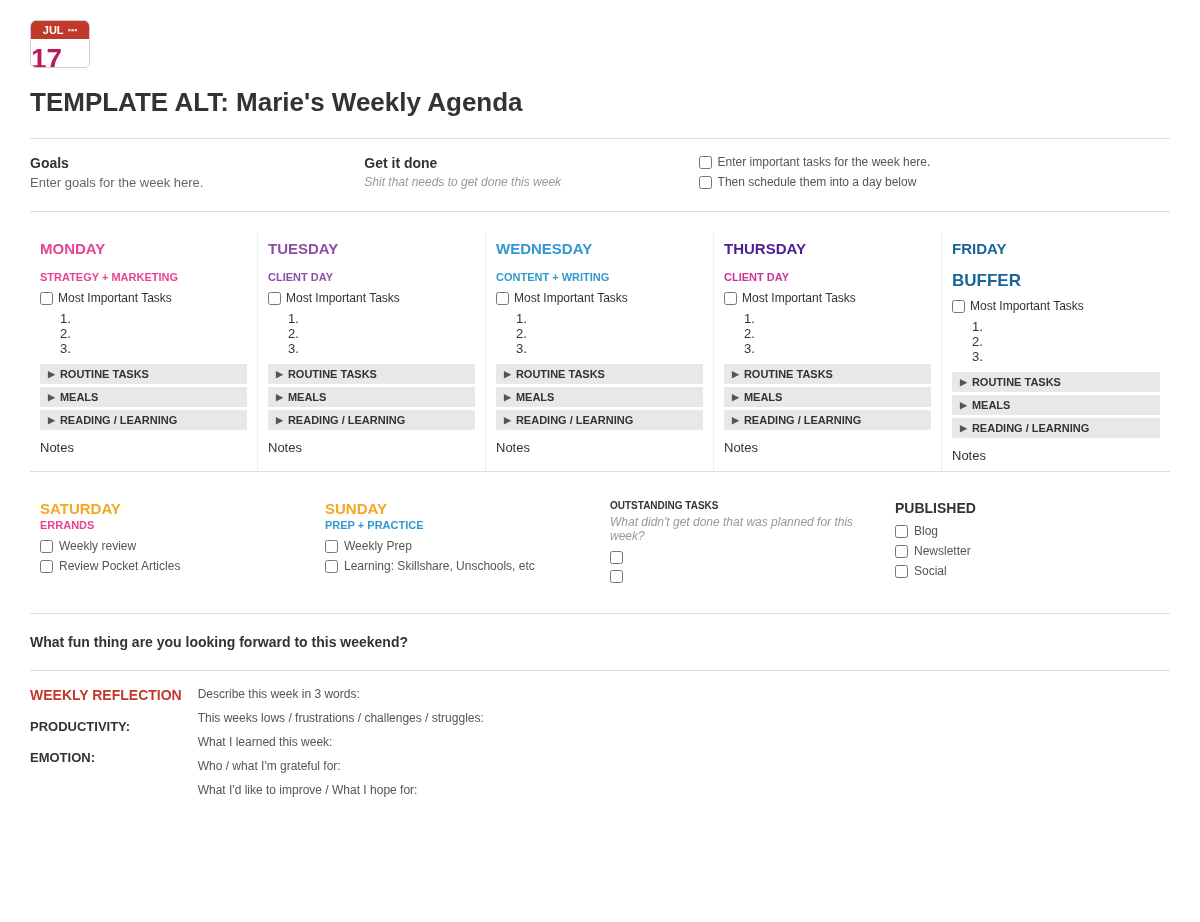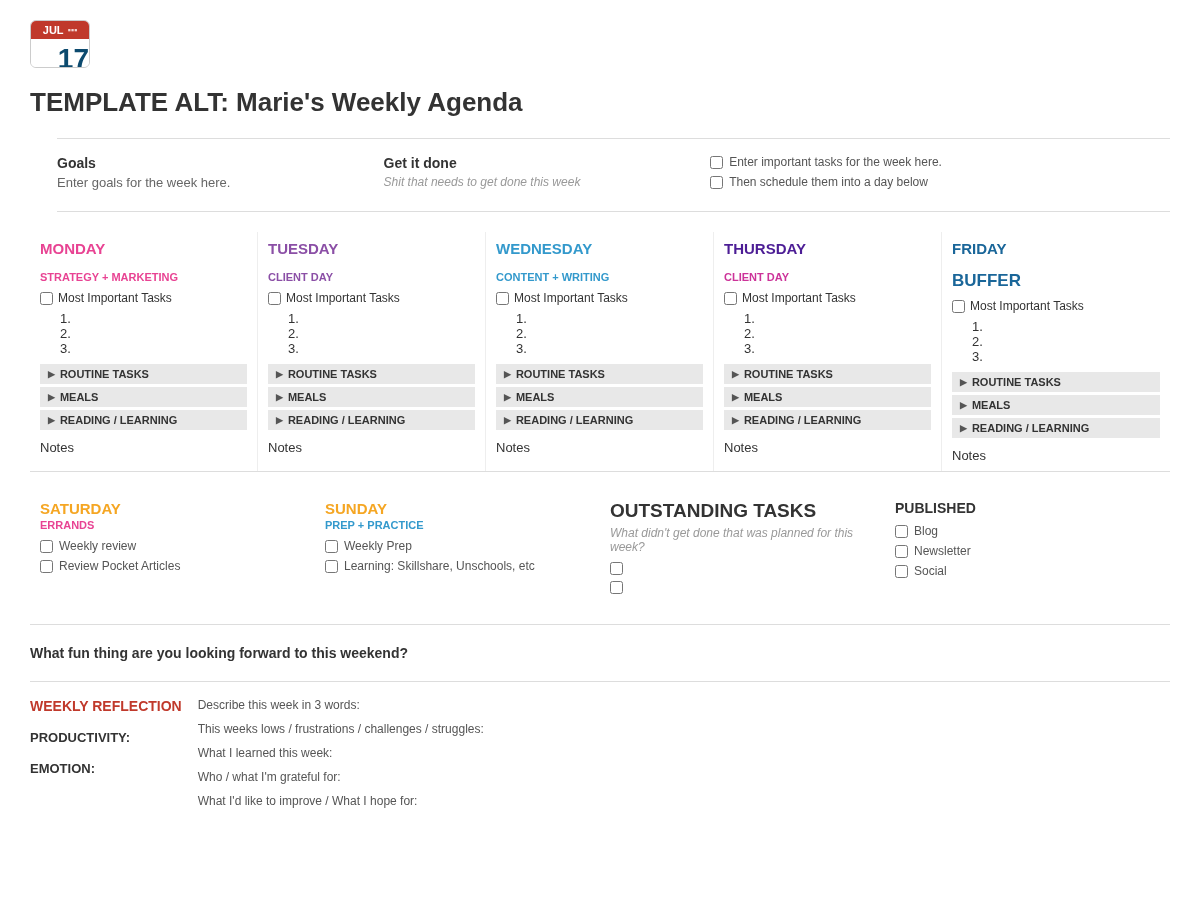--- a/index.html
+++ b/index.html
@@ -21,37 +21,36 @@
       font-size: 11px;
       font-weight: bold;
       padding: 3px 0;
       display: flex;
       align-items: center;
       justify-content: center;
       gap: 4px;
     }
     .calendar-bottom {
       background: #fff;
-      text-align: right;
+      text-align: left;
       font-size: 28px;
       font-weight: bold;
-      color: #0c4a6e;
+      color: #be185d;
       padding: 4px 0;
     }
 
     h1 { font-size: 26px; font-weight: bold; margin-bottom: 20px; }
 
     .top-section {
       display: flex;
       border-top: 1px solid #ddd;
       border-bottom: 1px solid #ddd;
       padding: 16px 0;
       margin-bottom: 20px;
       gap: 20px;
-      margin-left: 27px;
     }
     .goals-block { flex: 1; }
     .goals-label { font-weight: bold; font-size: 14px; margin-bottom: 4px; }
     .goals-text { color: #666; font-size: 13px; }
 
     .getitdone-block { flex: 1; }
     .getitdone-label { font-weight: bold; font-size: 14px; margin-bottom: 4px; }
     .getitdone-sub { font-style: italic; color: #999; font-size: 12px; }
 
     .important-block { flex: 1.5; }
@@ -106,21 +105,21 @@
       padding-bottom: 16px;
     }
 
     .weekend-col { padding: 8px 10px; }
     .outstanding-col { padding: 8px 10px; }
     .published-col { padding: 8px 10px; }
 
     .weekend-day-name { font-size: 15px; font-weight: bold; margin-bottom: 2px; }
     .weekend-theme { font-size: 11px; font-weight: bold; margin-bottom: 8px; }
 
-    .outstanding-title { font-size: 19px; font-weight: bold; margin-bottom: 4px; color: #333; }
+    .outstanding-title { font-size: 10px; font-weight: bold; margin-bottom: 4px; color: #333; }
     .outstanding-sub { font-size: 12px; color: #999; font-style: italic; margin-bottom: 8px; }
     .outstanding-checkbox { display: flex; align-items: center; gap: 6px; margin-bottom: 6px; }
     .outstanding-checkbox input[type=checkbox] { }
 
     .published-title { font-size: 14px; font-weight: bold; margin-bottom: 8px; color: #333; }
 
     .fun-question { font-size: 14px; font-weight: bold; margin-bottom: 20px; }
 
     
     .reflection-section {

